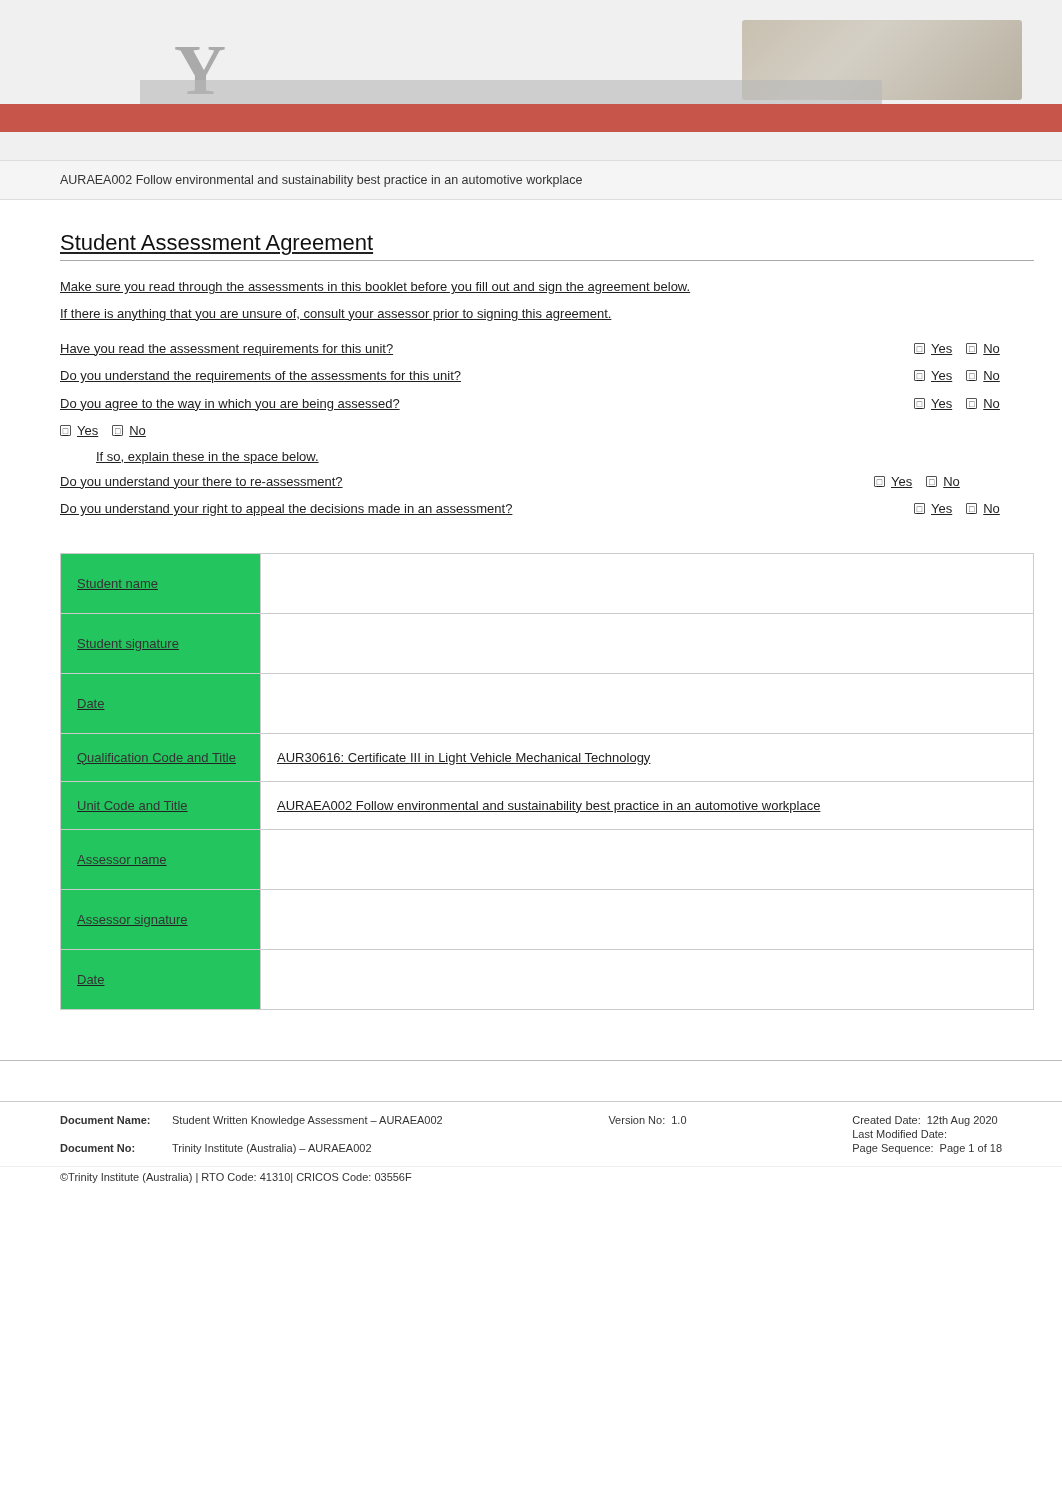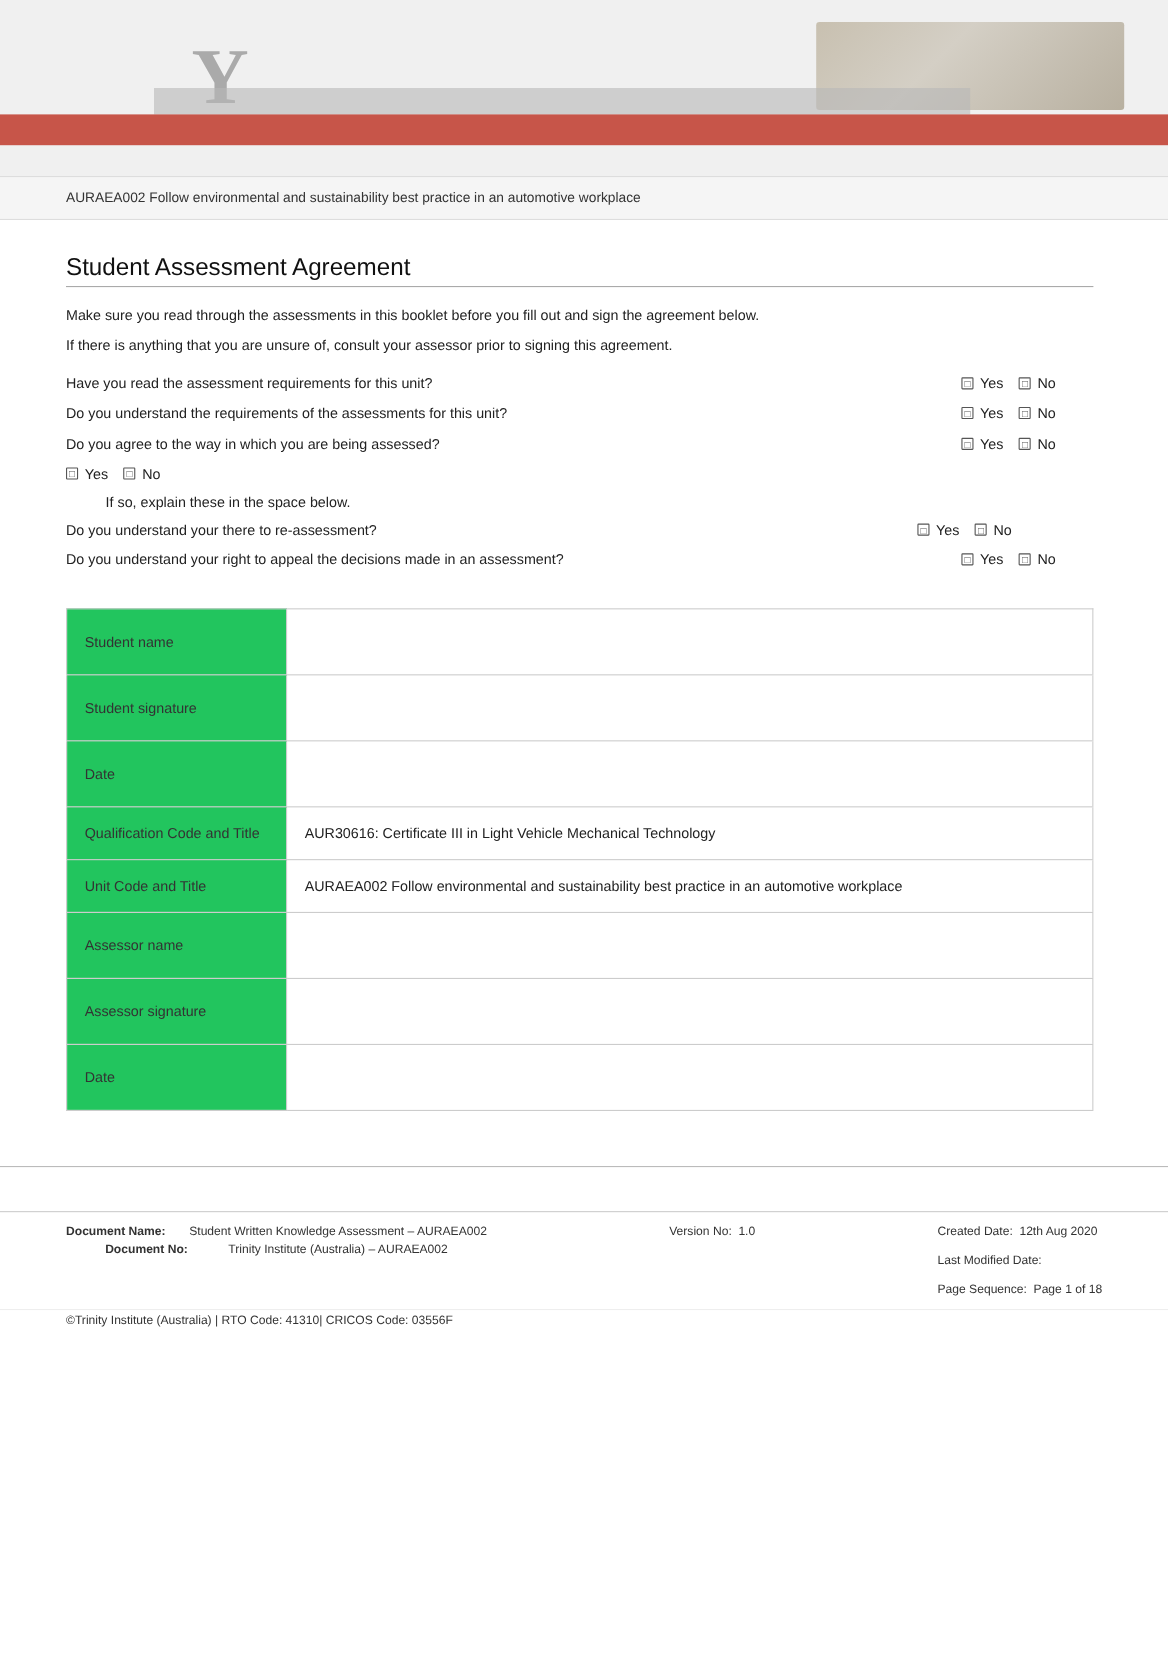--- a/index.html
+++ b/index.html
@@ -69,21 +69,22 @@
       background: #f5f5f5;
       border-top: 1px solid #ddd;
       border-bottom: 1px solid #ddd;
       padding: 12px 60px;
       font-size: 12.5px;
       color: #333;
     }
 
     
     .main-content {
-      padding: 30px 68px 20px 60px;
+      padding: 30px 28px 20px 60px;
+      text-decoration: underline;
     }
 
     .section-title {
       font-size: 22px;
       font-weight: normal;
       margin-bottom: 16px;
       color: #111;
       border-bottom: 1px solid #aaa;
       padding-bottom: 4px;
     }
@@ -188,22 +189,21 @@
       justify-content: space-between;
       align-items: flex-start;
       font-size: 11px;
       color: #333;
       background: #fff;
     }
 
     .footer-left {
       display: flex;
       flex-direction: column;
-      gap: 4px;
-      align-items: center;
+      gap: 16px;
     }
 
     .footer-left-row {
       display: flex;
       gap: 12px;
     }
 
     .footer-label {
       font-weight: bold;
       min-width: 100px;
@@ -213,21 +213,21 @@
       display: flex;
       flex-direction: column;
       align-items: flex-end;
       gap: 4px;
       font-size: 11px;
     }
 
     .footer-right {
       display: flex;
       flex-direction: column;
-      gap: 14px;
+      gap: 2px;
       text-align: right;
     }
 
     .footer-copyright {
       font-size: 11px;
       color: #333;
       padding: 4px 60px;
       border-top: 1px solid #eee;
       margin-top: 4px;
     }

